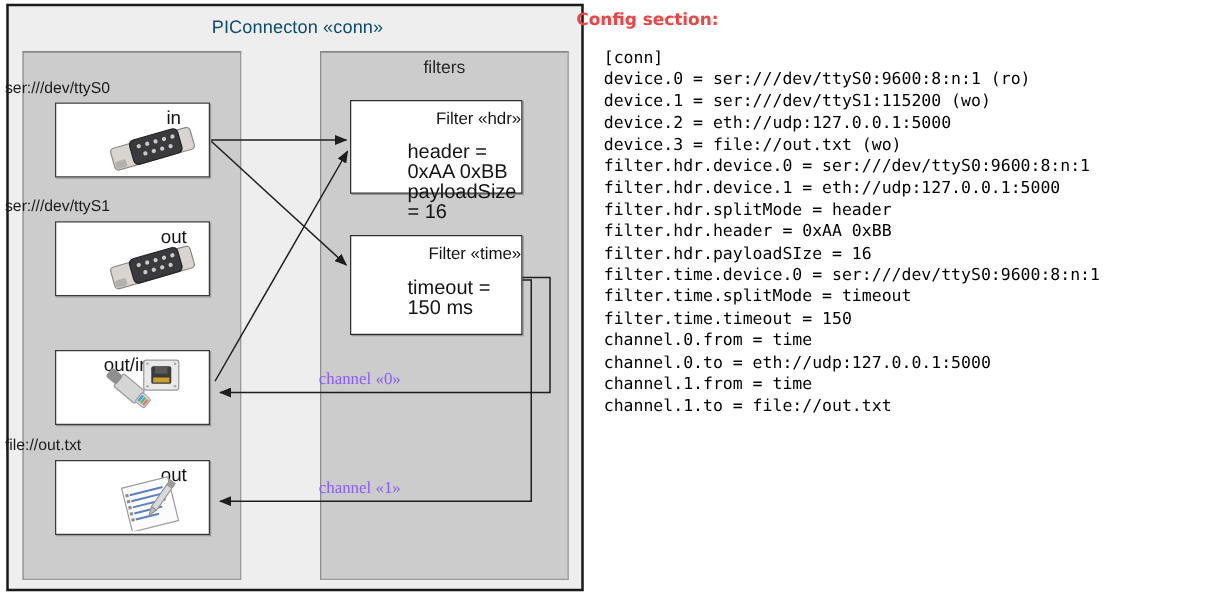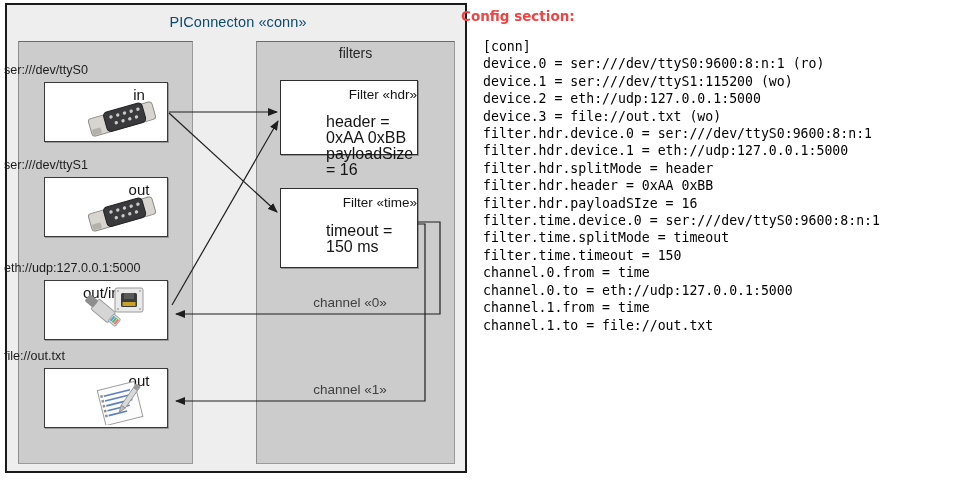--- a/index.html
+++ b/index.html
@@ -61,21 +61,21 @@
     font-size:13.5px;color:#141414;
   }
   .filter-attrs{
     position:absolute;left:9px;top:33px;font-size:16px;color:#141414;
     line-height:16px;
     margin-left:36px;
   }
   .f-time .filter-attrs{top:34px;}
 
   .channel-label{
-    position:absolute;text-align:center;font-size:13.5px;color:#404040;
+    position:absolute;text-align:left;font-size:13.5px;color:#8b5cf6;font-family:Liberation Serif, serif;
   }
   .ch0{left:255px;top:295px;width:190px;}
   .ch1{left:255px;top:382px;width:190px;}
 
   svg.arrows{position:absolute;left:0;top:0;width:964px;height:484px;pointer-events:none;}
 
   
   .config-head{
     position:absolute;left:461px;top:8px;font-size:13.5px;font-weight:bold;
     color:#ef4444;font-family:"DejaVu Sans",sans-serif;
@@ -138,21 +138,20 @@
           <circle cx="30.5" cy="20" r="1.7"></circle>
             <circle cx="37.5" cy="20" r="1.7"></circle>
           <circle cx="44.5" cy="20" r="1.7"></circle>
             <circle cx="51.5" cy="20" r="1.7"></circle>
         </g>
         <rect x="5" y="20" width="9" height="6" rx="1.5" fill="#b4b1ac"></rect>
       </g>
     </svg>
   </div>
 
-  <div class="dev-label" style="top:261px">eth://udp:127.0.0.1:5000</div>
   <div class="dev-box" style="top:280px">
     <div class="dev-dir left">out/in</div>
     <svg class="art eth-art" viewBox="0 0 74 44">
       <rect x="36" y="1" width="28" height="24" rx="2" fill="#e9e9e9" stroke="#9a9a9a" stroke-width="1"></rect>
       <rect x="42" y="6" width="16" height="14" rx="1.5" fill="#3b3b3b"></rect>
       <rect x="45" y="6" width="10" height="6" fill="#595959"></rect>
       <rect x="43.5" y="15" width="13" height="4" fill="#c9a227"></rect>
       <circle cx="39" cy="4" r="1" fill="#aaa"></circle>
         <circle cx="61" cy="4" r="1" fill="#aaa"></circle>
       <circle cx="39" cy="22" r="1" fill="#aaa"></circle>

